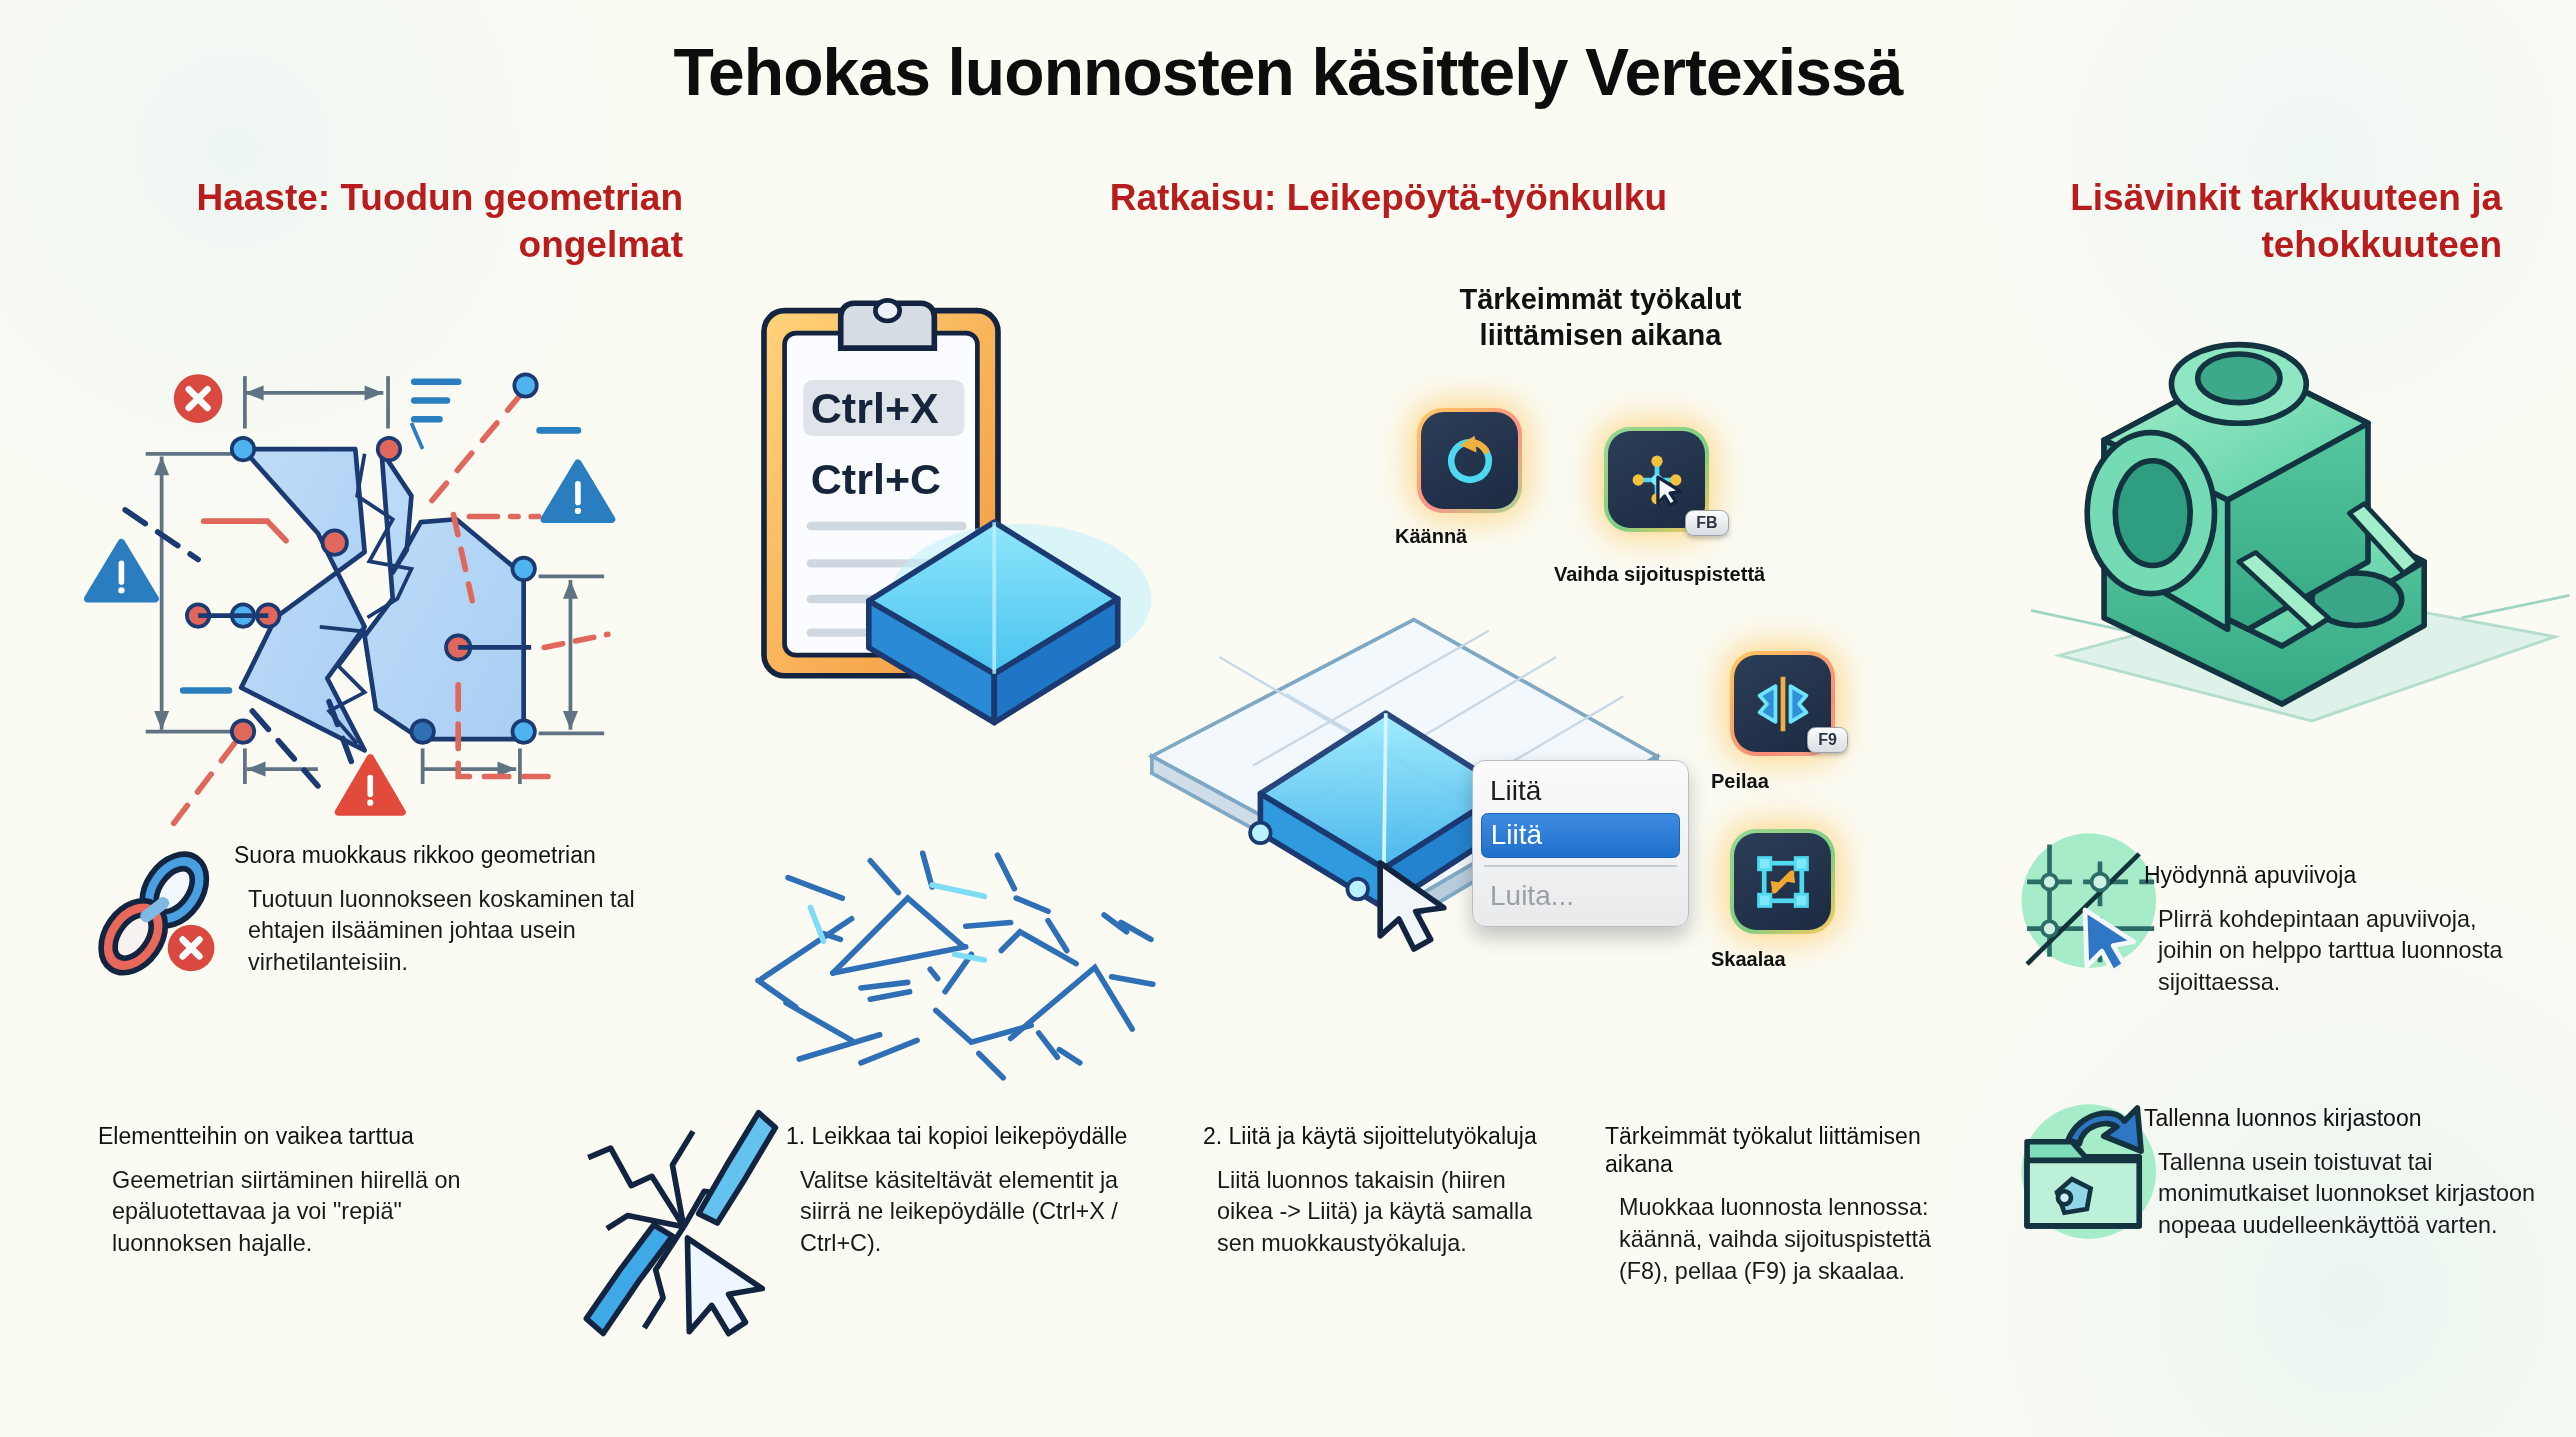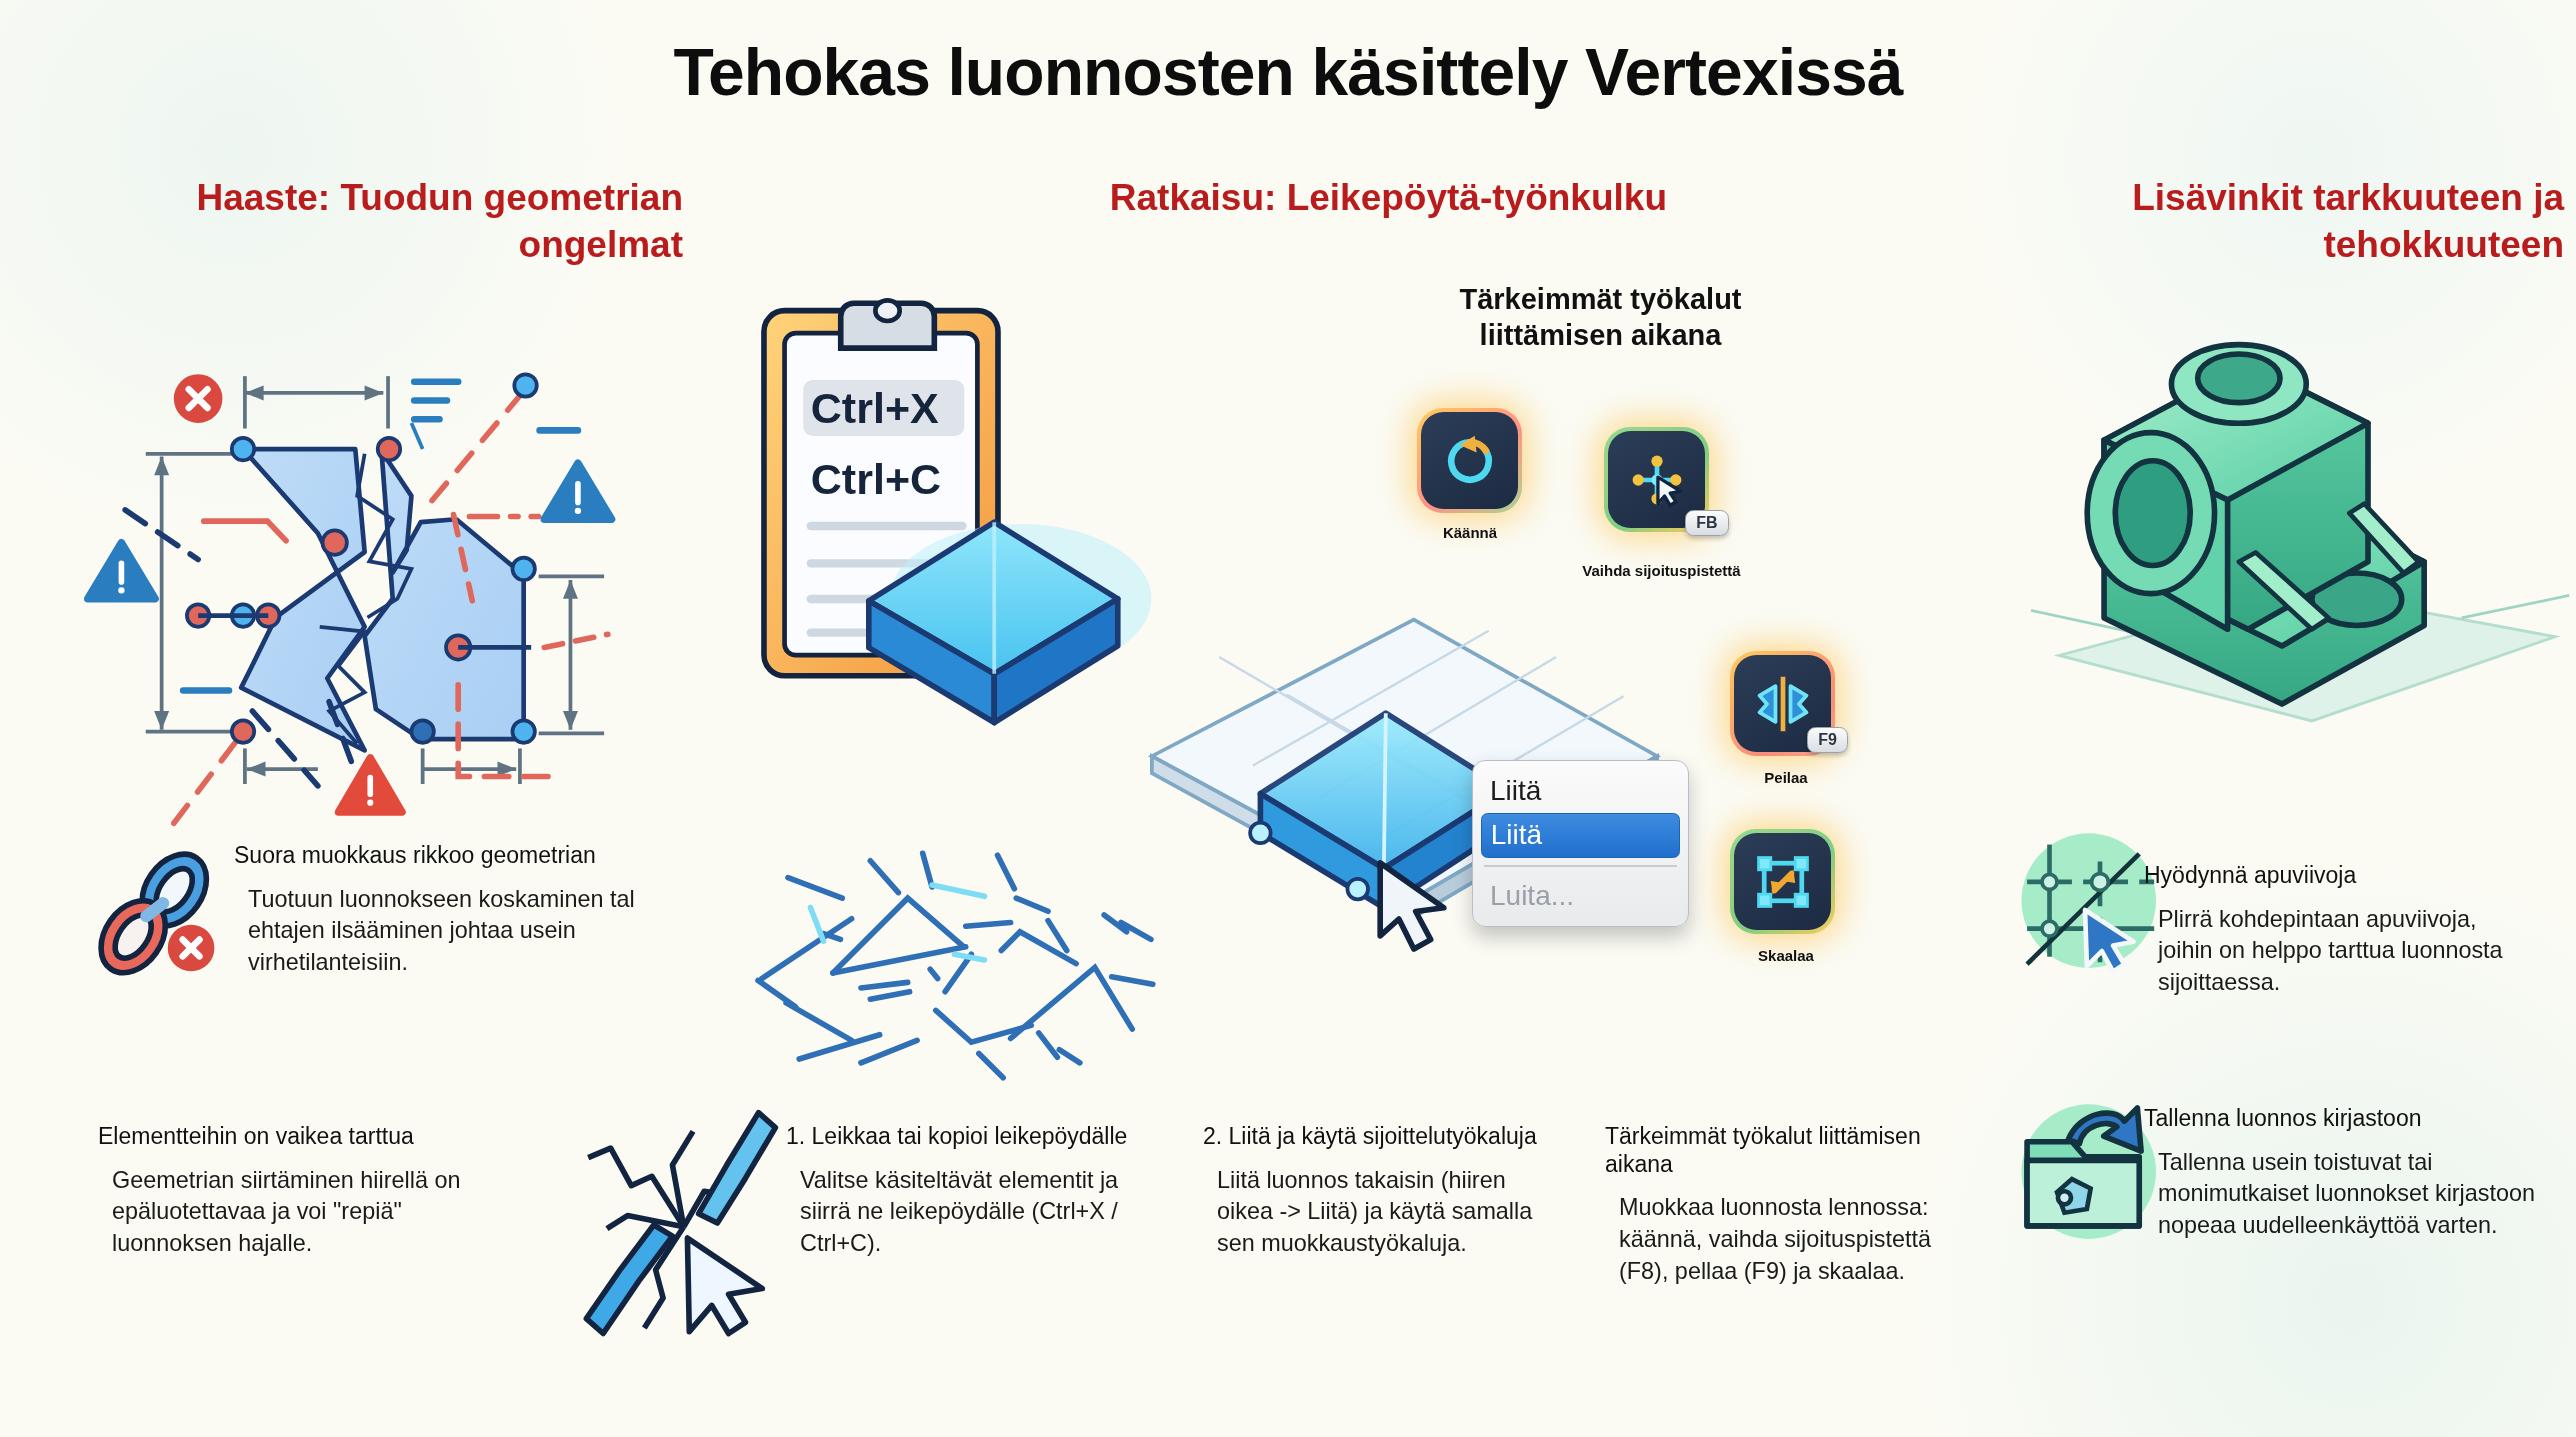--- a/index.html
+++ b/index.html
@@ -21,21 +21,21 @@
 
   h1.title{
     position:absolute;left:0;right:0;top:34px;margin:0;text-align:center;
     font-size:66px;font-weight:bold;letter-spacing:-0.9px;color:#0d0d0d;
   }
   .colhead{
     position:absolute;text-align:right;font-size:37px;font-weight:bold;line-height:1.28;color:#b91c1c;
   }
   #head-left{left:103px;top:174px;width:580px;}
   #head-mid{left:899px;top:174px;width:768px;}
-  #head-right{left:1984px;top:174px;width:580px;}
+  #head-right{left:1922px;top:174px;width:580px;}
 
   .sub-head{position:absolute;text-align:center;font-size:29px;font-weight:bold;line-height:1.25;color:#111;}
   #tools-head{left:1404px;top:281px;width:393px;}
 
   
   .tblock{position:absolute;}
   .tblock .t-title{font-size:23px;font-weight:normal;line-height:1.2;margin:0 0 9.4px 0;color:#111;}
   .tblock .t-body{font-size:23.4px;line-height:1.36;color:#1a1a1a;margin:14px;}
 
   #blk-a{left:234px;top:842px;width:496px;}
@@ -49,21 +49,21 @@
   
   .tile{position:absolute;width:97px;height:97px;border-radius:22.5px;
     background:linear-gradient(150deg,#2c3d58 0%,#1c2b42 100%);
     box-shadow:0 0 32px 11.2px rgba(255,190,60,.55);
     display:flex;align-items:center;justify-content:center;}
   .tile::after{content:"";position:absolute;inset:-3.7px;border-radius:26px;
     background:linear-gradient(140deg,#ffd36e,#ff7ab0 55%,#7be3c6);z-index:-1;}
   .tile.teal::after{background:linear-gradient(140deg,#61e6bd,#3fd6a8 60%,#ffd36e);}
   .tile.pink::after{background:linear-gradient(140deg,#ffd36e,#f56fa1 70%,#f0a0c0);}
   .tile-wrap{position:absolute;}
-  .tile-label{position:absolute;text-align:center;font-size:15px;font-weight:bold;line-height:1.2;color:#111;}
+  .tile-label{position:absolute;text-align:left;font-size:20px;font-weight:bold;line-height:1.2;color:#111;}
   .keycap{position:absolute;background:linear-gradient(#fcfcfc,#d9dde2);
     border:1.9px solid #9aa3ad;border-radius:8.4px;font-size:16px;font-weight:bold;color:#2c3643;
     padding:2.8px 10.3px;box-shadow:0 2.8px 4.7px rgba(0,0,0,.22);}
 
   
   .ctxmenu{position:absolute;left:1472px;top:760px;width:215px;
     background:linear-gradient(#fbfbfb,#e9eaec);border:1.9px solid #b9bec6;border-radius:13px;
     box-shadow:0 9.4px 20.6px rgba(0,0,0,.22);padding:8.4px 0;}
   .ctxmenu .mi{font-size:28px;padding:5.6px 17px;color:#1c1c1c;}
   .ctxmenu .mi.sel{background:linear-gradient(#3e8ce0,#1f6fcc);color:#fff;

